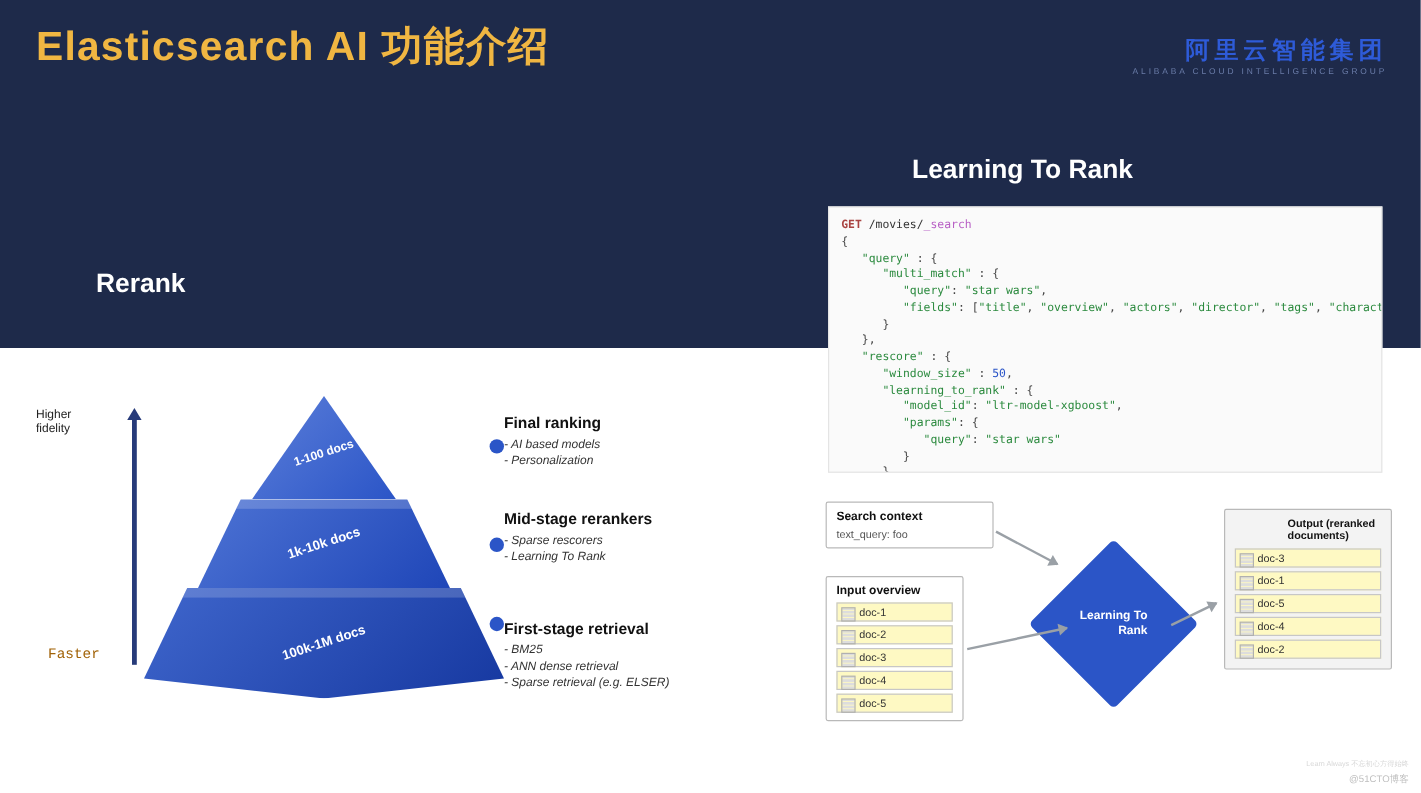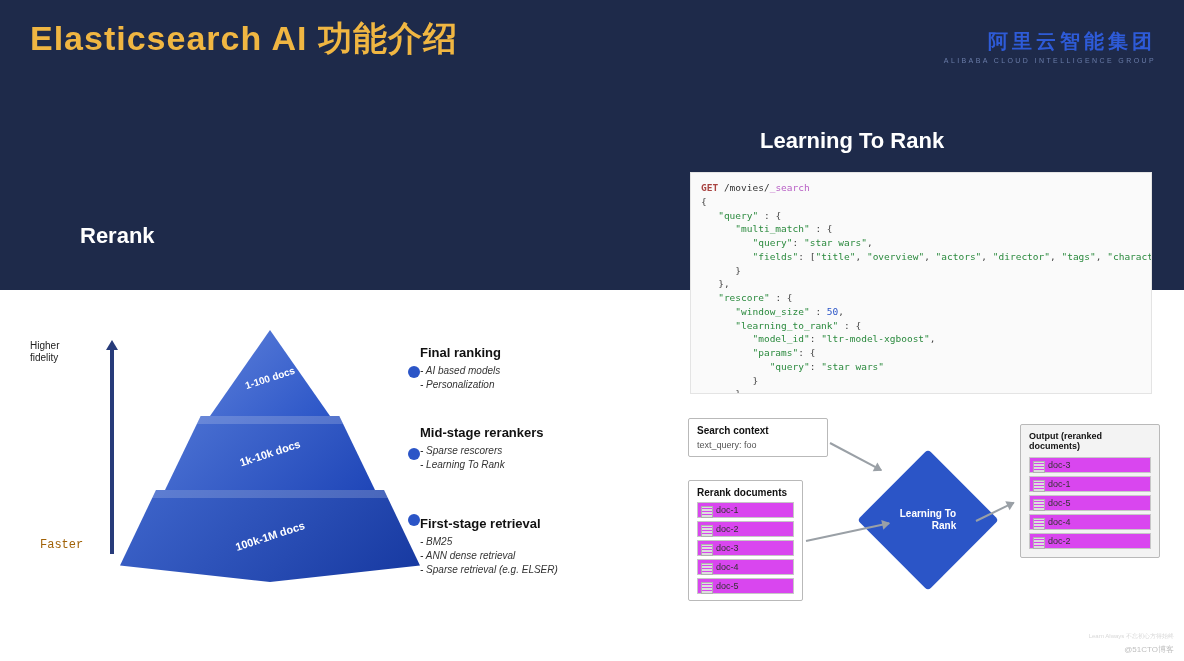--- a/index.html
+++ b/index.html
@@ -51,23 +51,23 @@
   .jval { color:#2b55c7; }
 
   
   .flow { position:absolute; left:680px; top:410px; width:485px; height:220px; }
   .box { position:absolute; border:1.5px solid #b9b9b9; background:#fff; border-radius:2px; padding:6px 8px; }
   .box h5 { font-size:10px; font-weight:700; color:#111; margin-bottom:4px; }
   .box .sub { font-size:9px; color:#555; }
   .ctx { left:8px; top:8px; width:140px; }
   .inp { left:8px; top:70px; width:115px; }
   .out { left:340px; top:14px; width:140px; padding-top:6px; padding-bottom:8px; background:#f3f3f3;}
-  .out h5{ font-size:9px; margin-bottom:6px; text-align:left; }
+  .out h5{ font-size:9px; margin-bottom:6px; text-align:left;margin-left:44px; }
   .doclist { display:flex; flex-direction:column; gap:3px; }
-  .doc { border:1px solid #c7c7c7; background:#d946ef; font-size:9px; padding:2px 4px 2px 18px; position:relative; }
+  .doc { border:1px solid #c7c7c7; background:#fef9c3; font-size:9px; padding:2px 4px 2px 18px; position:relative; }
   .doc::before { content:""; position:absolute; left:3px; top:3px; width:10px; height:10px; border:1px solid #b0b0b0; background:linear-gradient(#ddd 2px, transparent 2px) 0 2px/6px 3px; }
   .inp .doclist{ margin-top:4px; }
 
   .diamond { position:absolute; left:198px; top:60px; width:100px; height:100px; }
   .diamond .shape { width:100%; height:100%; background:#2b55c7; transform:rotate(45deg); border-radius:4px; }
   .diamond .txt { position:absolute; inset:0; display:flex; align-items:center; justify-content:center; color:#fff; font-size:10px; font-weight:700; text-align:right; line-height:1.25; }
 
   .arrow { position:absolute; height:2px; background:#9aa0a6; }
   .arrow::after { content:""; position:absolute; right:-1px; top:-4px; border-left:8px solid #9aa0a6; border-top:5px solid transparent; border-bottom:5px solid transparent; }
   .a-ctx { left:150px; top:32px; width:58px; transform:rotate(28deg); transform-origin:left center; }
@@ -158,21 +158,21 @@
       }
    }
 }</div>
 
 <div class="flow">
   <div class="box ctx">
     <h5>Search context</h5>
     <div class="sub">text_query: foo</div>
   </div>
   <div class="box inp">
-    <h5>Rerank documents</h5>
+    <h5>Input overview</h5>
     <div class="doclist">
       <div class="doc">doc-1</div>
       <div class="doc">doc-2</div>
       <div class="doc">doc-3</div>
       <div class="doc">doc-4</div>
       <div class="doc">doc-5</div>
     </div>
   </div>
   <div class="diamond">
     <div class="shape"></div>

